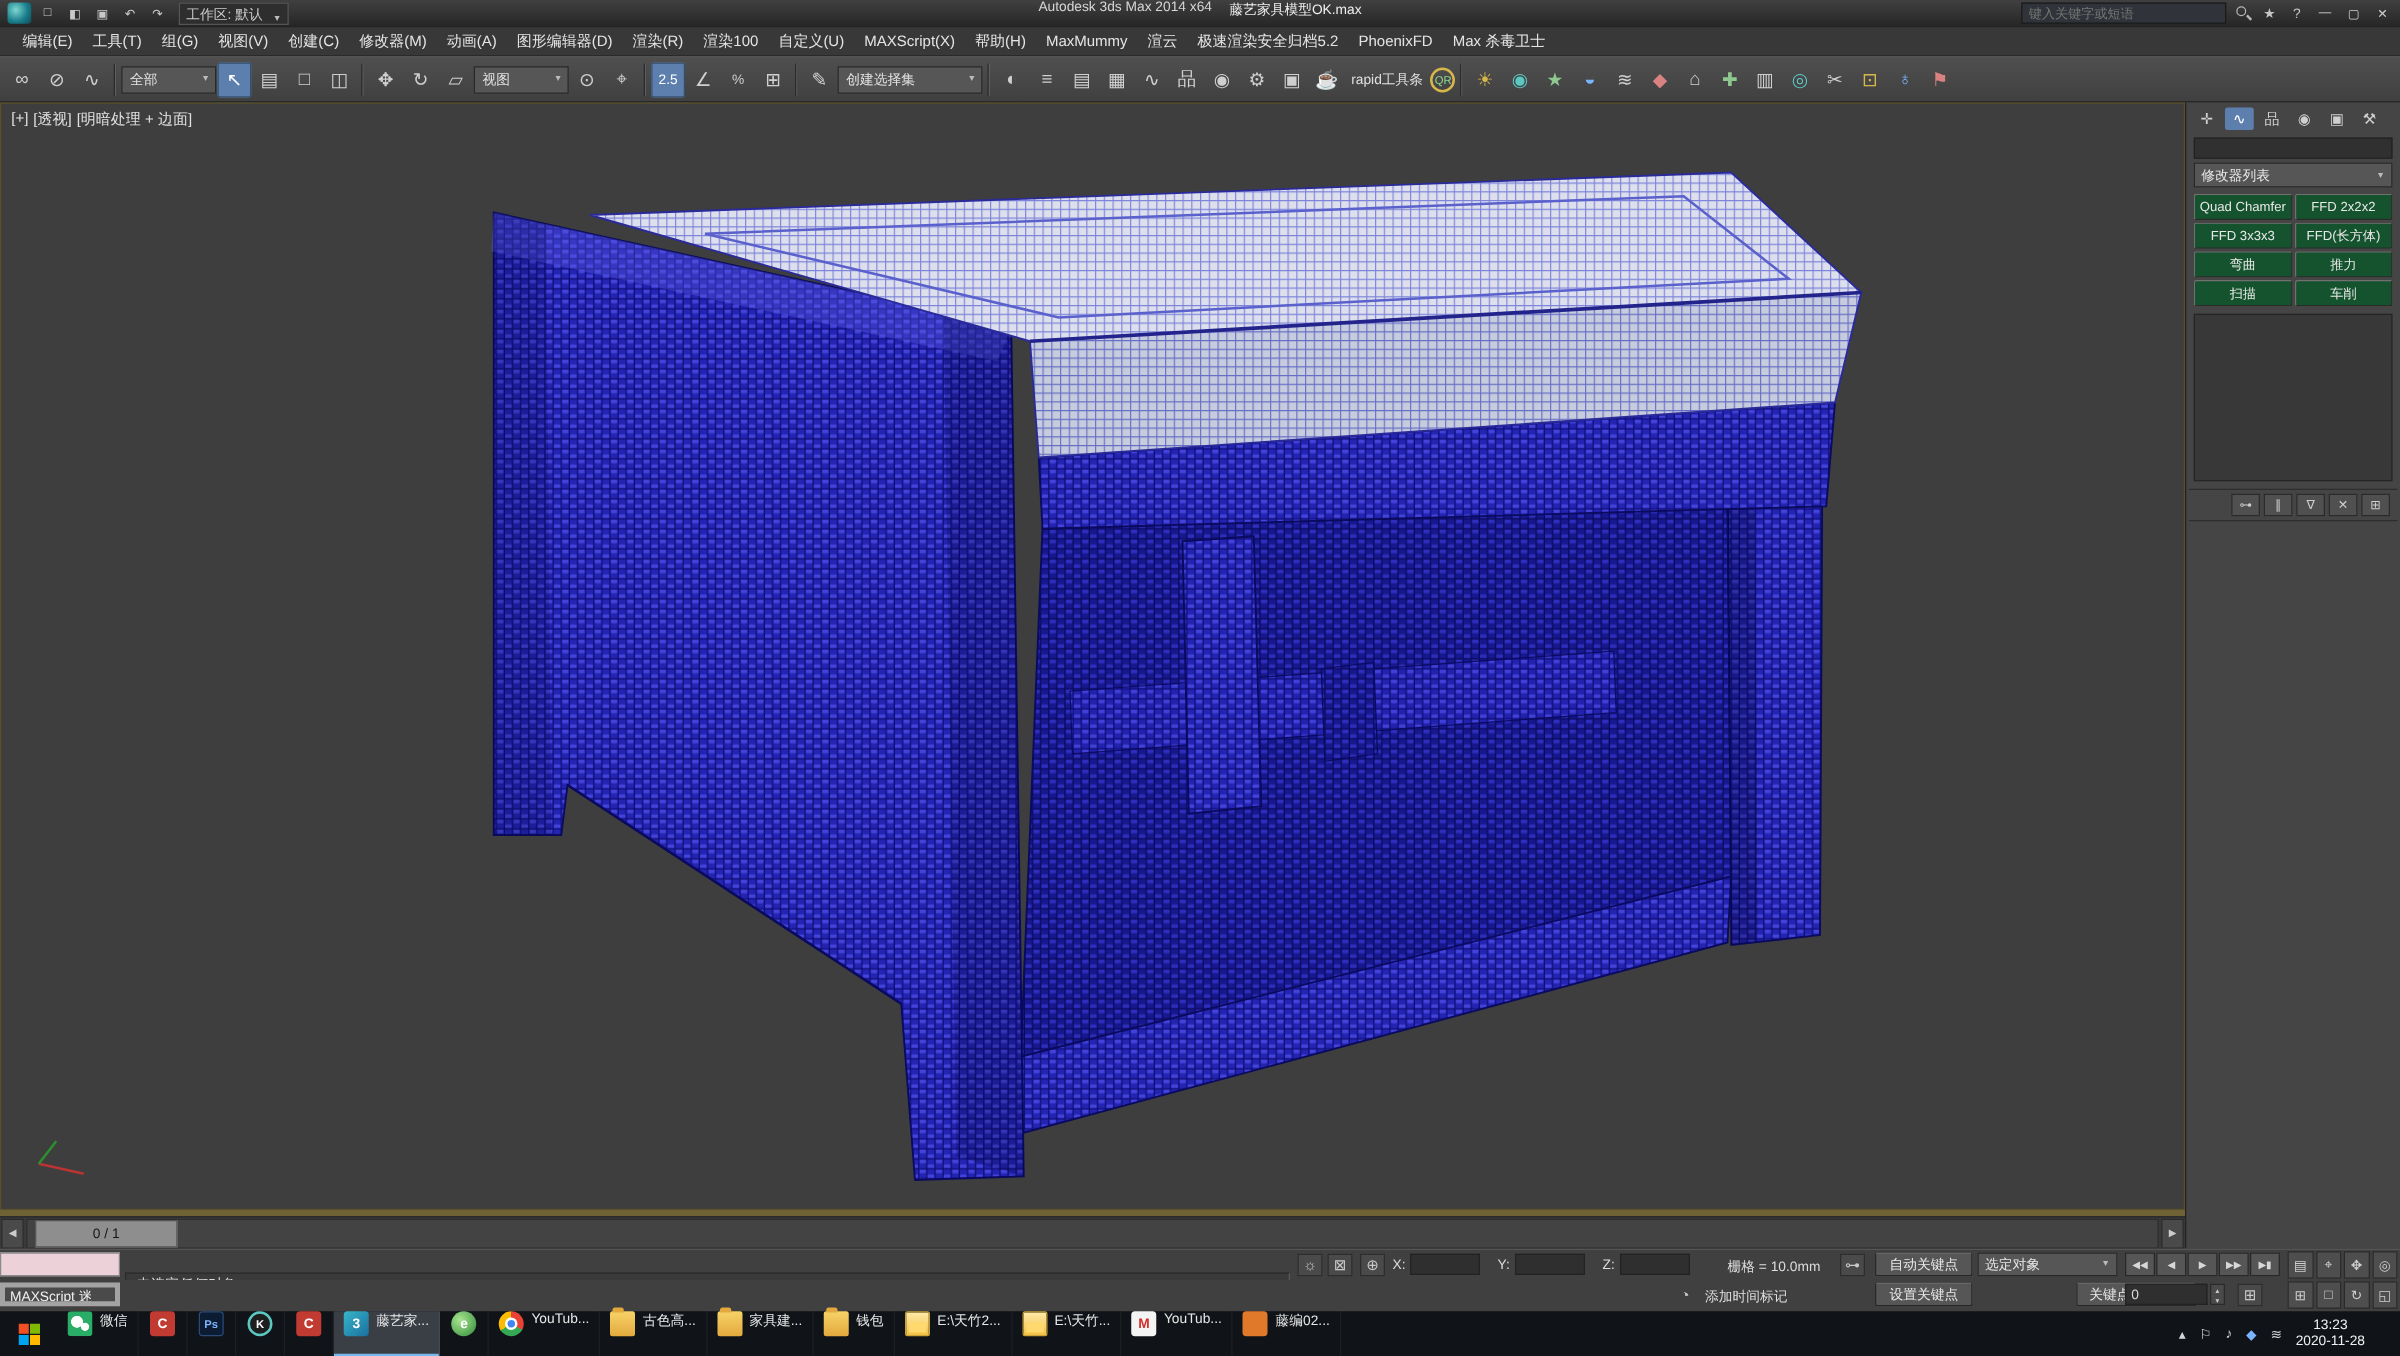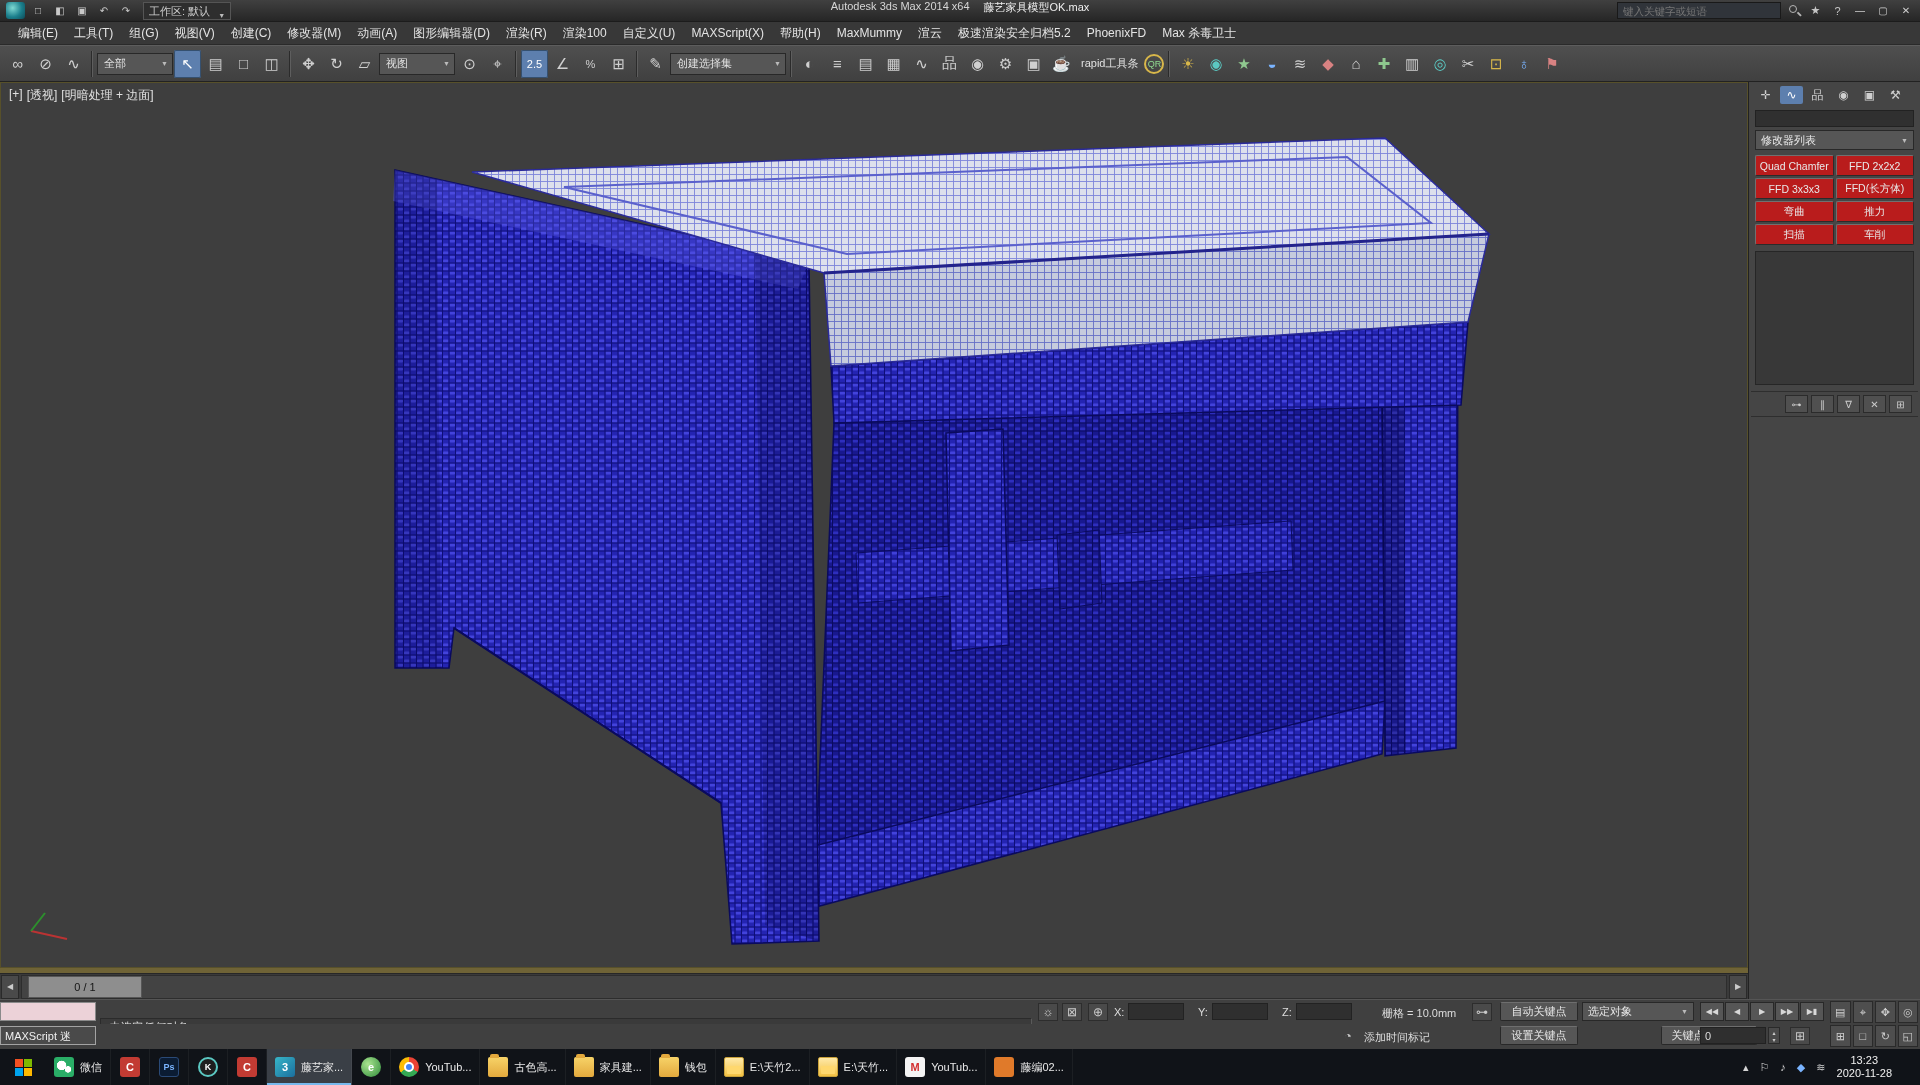--- a/index.html
+++ b/index.html
@@ -69,36 +69,36 @@
   #cmdpanel{position:absolute;left:1748px;top:82px;width:172px;height:917px;background:#454545;
     border-left:1px solid #222;box-sizing:border-box;}
   .ptabs{display:flex;gap:3px;padding:4px 5px 2px 5px;}
   .ptab{width:23px;height:18px;display:flex;align-items:center;justify-content:center;font-size:12px;color:#cfcfcf;border-radius:2px;}
   .ptab.active{background:#5d7fae;color:#fff;}
   .pname{display:block;margin:4px 6px 2px 6px;width:calc(100% - 12px);height:17px;background:#303030;
     border:1px solid #222;box-sizing:border-box;color:#ddd;font-size:11px;}
   .pmodlist{margin:3px 6px;height:18px;background:#565656;border:1px solid #282828;display:flex;
     align-items:center;justify-content:space-between;padding:0 5px;font-size:11px;color:#e8e8e8;}
   .pgrid{display:grid;grid-template-columns:1fr 1fr;gap:2px;margin:5px 6px;}
-  .pbtn{height:19px;background:#b91c1c;border:1px solid #2b2b2b;border-top-color:#707070;border-left-color:#707070;
+  .pbtn{height:19px;background:#14532d;border:1px solid #2b2b2b;border-top-color:#707070;border-left-color:#707070;
     border-radius:2px;color:#e8e8e8;font-size:10.5px;display:flex;align-items:center;justify-content:center;
     white-space:nowrap;overflow:hidden;}
   .pstack{margin:6px;height:132px;background:#383838;border:1px solid #262626;}
   .pstackicons{display:flex;gap:3px;justify-content:flex-end;padding:3px 6px;margin:0 2px;
     border-top:1px solid #2e2e2e;border-bottom:1px solid #2e2e2e;}
   .psi{width:21px;height:16px;background:#505050;border:1px solid #2b2b2b;font-size:10px;color:#ccc;
     display:flex;align-items:center;justify-content:center;}
 
   
   #status1,#status2{position:absolute;left:0;width:1920px;height:25px;background:#404040;}
   #status1{top:999px;border-top:1px solid #555;}
   #status2{top:1024px;}
   .listener{position:absolute;left:0;top:2px;width:96px;height:19px;background:#ecd2d8;border:1px solid #8a8a8a;box-sizing:border-box;}
-  .msLabel{position:absolute;left:0;top:2px;width:96px;height:19px;background:#4a4a4a;border:1px solid #a3a3a3;
-    color:#f0f0f0;font-size:11px;display:flex;align-items:flex-end;padding:0 4px;box-sizing:border-box;white-space:nowrap;overflow:hidden;}
+  .msLabel{position:absolute;left:0;top:2px;width:96px;height:19px;background:#4a4a4a;border:4px solid #a3a3a3;
+    color:#f0f0f0;font-size:11px;display:flex;align-items:flex-start;padding:0 4px;box-sizing:border-box;white-space:nowrap;overflow:hidden;}
   .statusline{position:absolute;left:100px;top:2px;width:932px;height:19px;background:#3a3a3a;
     border:1px solid #2b2b2b;border-bottom-color:#5a5a5a;border-right-color:#5a5a5a;
     color:#ddd;font-size:11.5px;display:flex;align-items:center;padding:0 8px;box-sizing:border-box;margin-top:16px;}
   .sicon{position:absolute;top:3px;width:20px;height:18px;display:flex;align-items:center;justify-content:center;
     font-size:12px;color:#c9c9c9;background:#4a4a4a;border:1px solid #2d2d2d;box-sizing:border-box;}
   .coordlab{position:absolute;top:6px;font-size:11px;color:#ddd;}
   .coordfield{position:absolute;top:3px;width:56px;height:17px;background:#2f2f2f;border:1px solid #222;box-sizing:border-box;color:#ddd;font-size:11px;}
   .stext{position:absolute;font-size:11px;color:#ddd;white-space:nowrap;}
   .sbtn{position:absolute;top:2px;height:19px;background:#565656;border:1px solid #282828;border-top-color:#6e6e6e;
     color:#e8e8e8;font-size:11px;display:flex;align-items:center;justify-content:center;box-sizing:border-box;border-radius:2px;}
@@ -114,21 +114,21 @@
     grid-template-columns:repeat(4,1fr);grid-template-rows:1fr 1fr;gap:2px;}
   .navi{background:#4e4e4e;border:1px solid #2a2a2a;color:#cfcfcf;font-size:11px;
     display:flex;align-items:center;justify-content:center;box-sizing:border-box;}
 
   
   #taskbar{position:absolute;left:0;top:1049px;width:1920px;height:36px;background:#101318;
     display:flex;align-items:stretch;}
   .tstart{width:46px;display:flex;align-items:center;justify-content:center;flex:none;}
   .winlogo{display:grid;grid-template-columns:8px 8px;grid-template-rows:8px 8px;gap:1px;}
   .winlogo i{display:block;}
-  .titem{display:flex;align-items:center;gap:6px;padding:0 8px;max-width:118px;min-width:0;flex:none;
+  .titem{display:flex;gap:6px;padding:0 8px;max-width:118px;min-width:0;flex:none;
     border-right:1px solid rgba(255,255,255,0.05);font-size:11px;color:#e8e8e8;}
   .titem.icononly{padding:0 9px;}
   .titem.active{background:#3a3f46;box-shadow:inset 0 -2px 0 #76b9ed;}
   .titem .lbl{white-space:nowrap;overflow:hidden;text-overflow:ellipsis;}
   .ti{width:20px;height:20px;border-radius:3px;flex:none;display:flex;align-items:center;justify-content:center;
     font-size:11px;font-weight:bold;color:#fff;position:relative;box-sizing:border-box;}
   .ti-wechat{background:radial-gradient(circle at 38% 42%,#fff 0 4.5px,transparent 5px),
              radial-gradient(circle at 70% 62%,#fff 0 3px,transparent 3.5px),#2aae67;}
   .ti-c{background:#c23b33;}
   .ti-ps{background:#0b1c33;color:#7ab4ff;border:1px solid #2a4a77;font-size:9px;}

